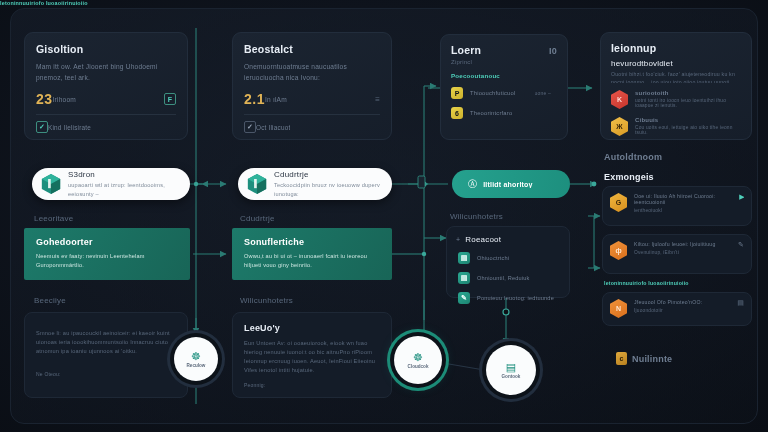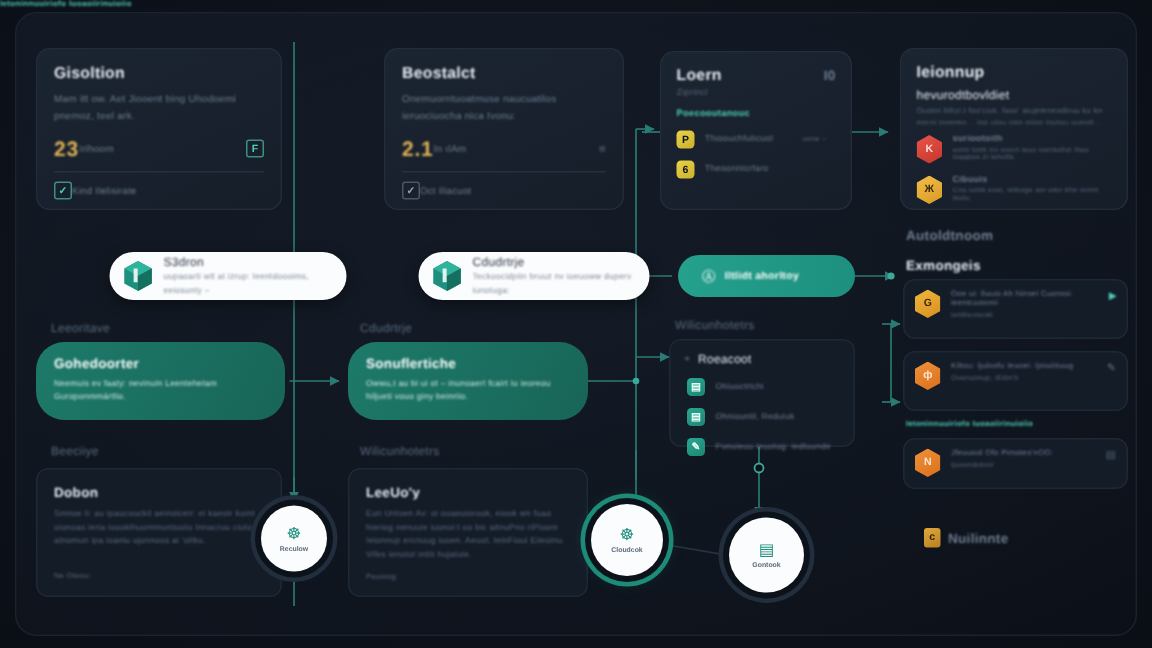--- a/index.html
+++ b/index.html
@@ -69,26 +69,25 @@
     border: 1px solid #1e2836;
     border-radius: 8px;
   }
   .white-card {
     position: absolute;
     background: #fbfcfd;
     border-radius: 16px;
     box-shadow: 0 3px 10px rgba(0,0,0,.45);
     display: flex; align-items: center; gap: 7px;
     padding: 7px 9px;
-    margin-left: 41px;
   }
   .green-banner {
     position: absolute;
     background: linear-gradient(120deg, #1d7a6a 0%, #186557 100%);
-    border-radius: 19px;
+    border-radius: 2px;
     padding: 9px 12px;
   }
   .teal-pill {
     position: absolute;
     background: linear-gradient(100deg, #25a18e 0%, #1d8f7e 100%);
     border-radius: 22px;
     display: flex; align-items: center; gap: 6px;
     padding: 7px 16px;
   }
 
@@ -264,26 +263,25 @@
   <span class="t dimmer h3 section-label" style="left:34px; top:214px;">Leeoritave</span>
 
   <div class="green-banner" style="left:24px; top:228px; width:166px; height:52px;">
     <span class="t ongrn h2">Gohedoorter</span>
     <span class="t ondark xs" style="margin-top:5px;">Neemuis ev faaty: nevinuin Leentehelam Guroponmmártlio.</span>
   </div>
 
   <span class="t dimmer h3 section-label" style="left:34px; top:296px;">Beeciiye</span>
 
   <div class="card-sub" style="left:24px; top:312px; width:164px; height:86px; padding:10px 11px;">
-    <span class="t white h2">Dobon</span>
     <span class="t dimmer xs" style="margin-top:6px; height:38px;">Smnoe li: au ipaucouckil aeinoiceir: ei kaeoir kuint uionoas ieria ioookihuommuntsoiio Innacruu ciuto atnomun ipa ioaniu ujunnoos ai 'oitku.</span>
     <span class="t dimmer" style="font-size:5px; margin-top:4px;">Ne Oteou:</span>
   </div>
 
-  <div class="card" style="left:232px; top:32px; width:160px; height:108px;margin-left:24px;">
+  <div class="card" style="left:232px; top:32px; width:160px; height:108px;">
     <span class="t white h1">Beostalct</span>
     <span class="t dim bd" style="margin-top:7px; height:20px;">Onemuorntuoatmuse naucuatilos ieruociuocha nica Ivonu:</span>
     <div class="stat-row" style="margin-top:9px;">
       <span class="t amber stat">2.1</span>
       <span class="t dim" style="font-size:6.6px;">In ılAm</span>
       <span class="spacer"></span>
       <span class="t dimmer" style="font-size:8px;">≡</span>
     </div>
     <div class="rule"></div>
     <div class="stat-row">

